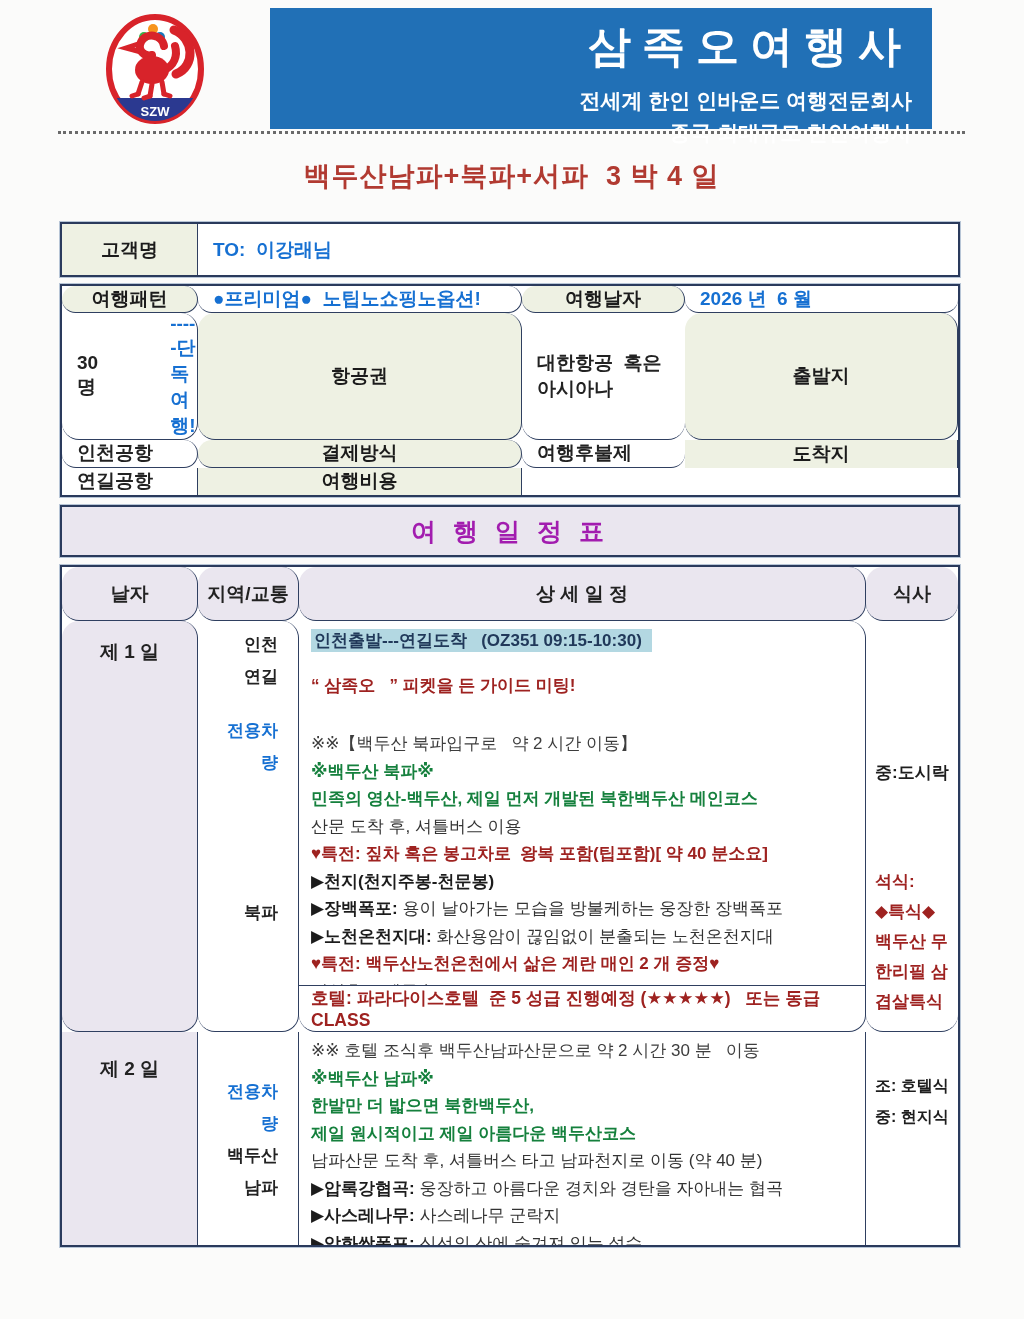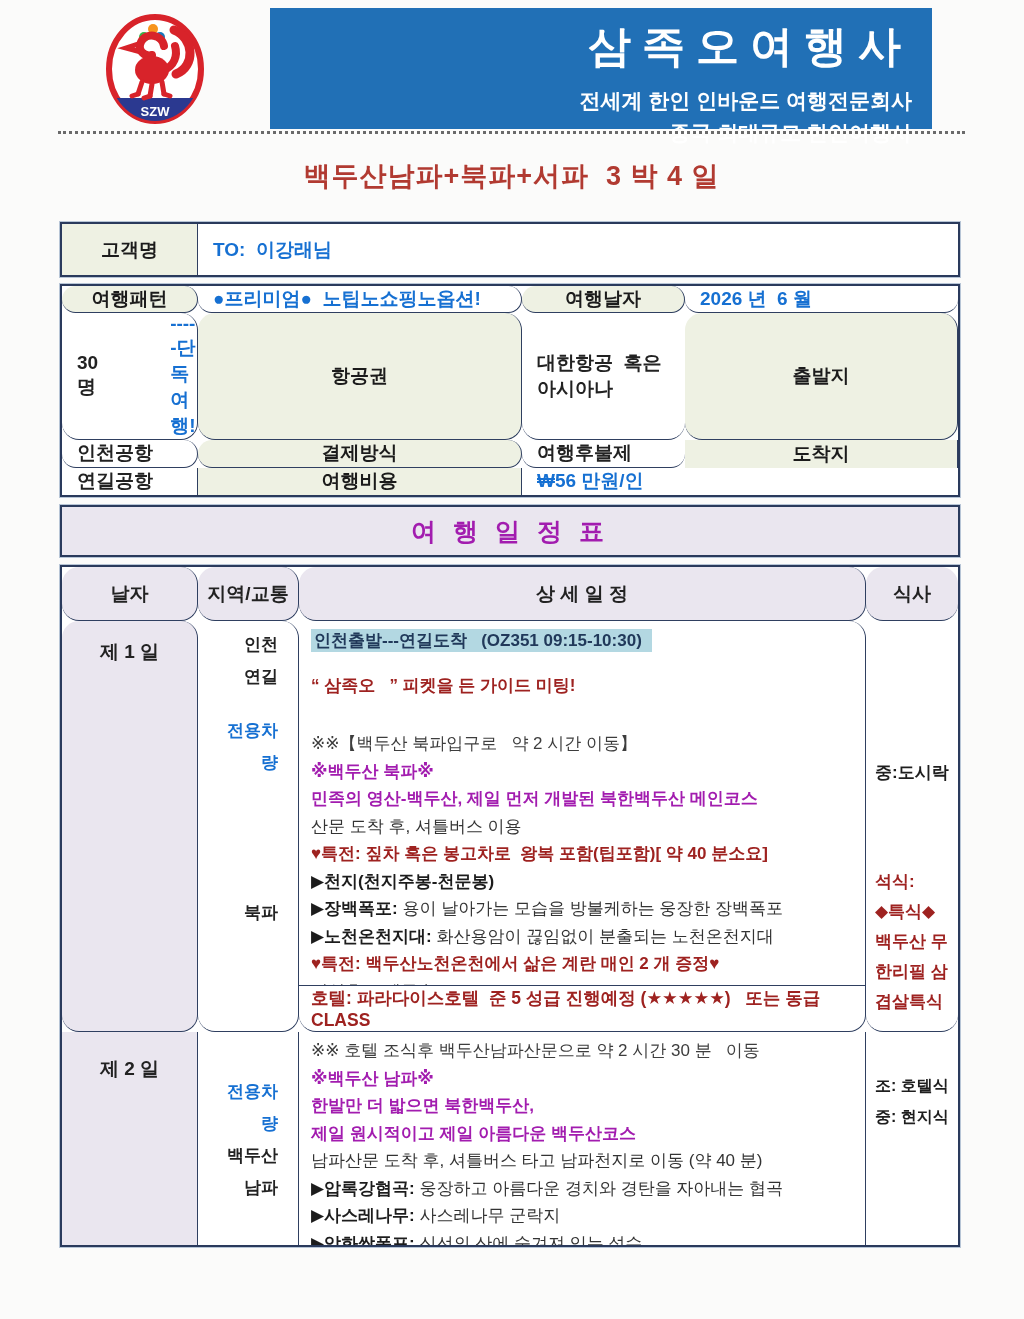--- a/index.html
+++ b/index.html
@@ -66,21 +66,21 @@
   .region{box-sizing:border-box;padding:8px 20px 0 13px;font-size:17px;font-weight:bold;line-height:32px;color:#222;text-align:right;}
   .rg-gap1{margin-top:22px;}
   .rg-gap2{margin-top:118px;}
   .region2{padding-top:44px;}
 
   .detail-cell{box-sizing:border-box;display:flex;flex-direction:column;overflow:hidden;}
   .detail-main{flex:1 1 auto;padding:6px 8px 0 12px;overflow:hidden;}
   .detail-main2{padding:5px 8px 0 12px;overflow:hidden;box-sizing:border-box;}
   .dline{font-size:17px;line-height:27.5px;white-space:pre-wrap;color:#333;}
   .dline.gray{color:#3d3d3d;}
-  .dline.bluet{color:#a21caf;font-weight:bold;}
+  .dline.bluet{color:#15803d;font-weight:bold;}
   .dline.redt{color:#9e2220;font-weight:bold;}
   .dline.boldt{color:#1c1c1c;font-weight:bold;}
   .pfx{font-weight:bold;color:#1c1c1c;}
   .hl{background:#b3d8e2;color:#21395a;font-weight:bold;padding:2px 10px 2px 3px;}
   .gap-a{margin-bottom:17px;}
   .gap-b{margin-bottom:31px;}
   .hotel-row{flex:0 0 36px;border-top:1.6px solid #2f3f60;display:flex;align-items:center;
              padding-left:12px;font-size:17.5px;font-weight:bold;color:#9e2220;white-space:pre-wrap;}
 
   .meal-cell{position:relative;box-sizing:border-box;font-size:17px;}
@@ -156,21 +156,20 @@
     <div class="val bb">대한항공  혹은  아시아나</div>
 
     <div class="lbl br bb">출발지</div>
     <div class="val br bb">인천공항</div>
     <div class="lbl br bb">결제방식</div>
     <div class="val bb">여행후불제</div>
 
     <div class="lbl br">도착지</div>
     <div class="val br">연길공항</div>
     <div class="lbl br">여행비용</div>
-    <div class="val blue">₩56 만원/인</div>
   </div>
 
   <div class="sect sched-banner">여 행 일 정 표</div>
 
   <div class="sect it-table">
 
     <div class="it-h br bb">날자</div>
     <div class="it-h br bb">지역/교통</div>
     <div class="it-h br bb">상 세 일 정</div>
     <div class="it-h bb">식사</div>

